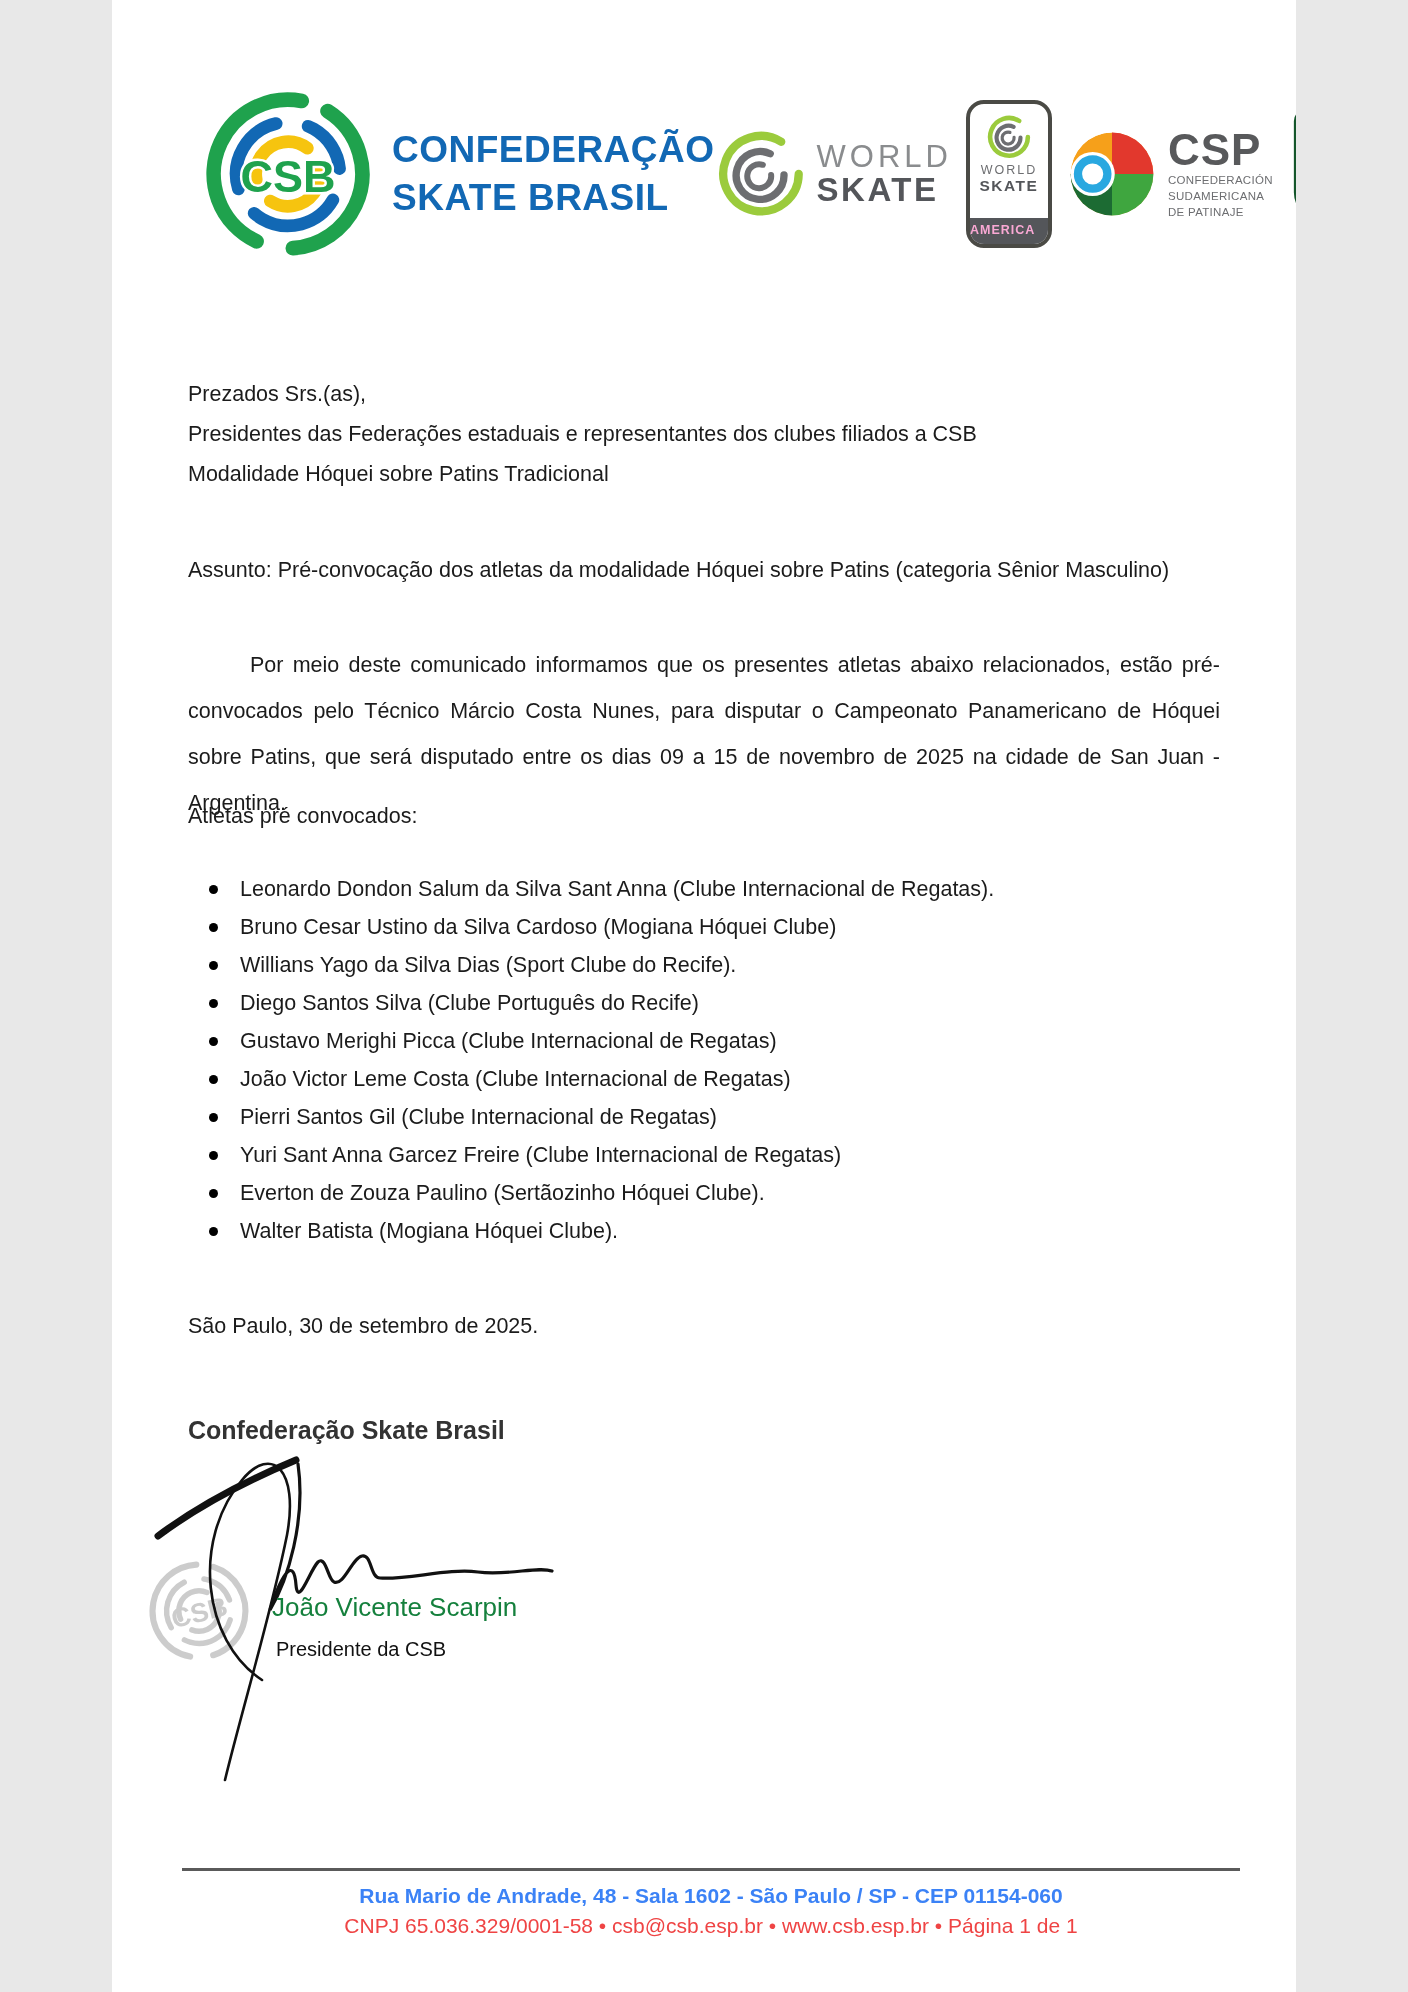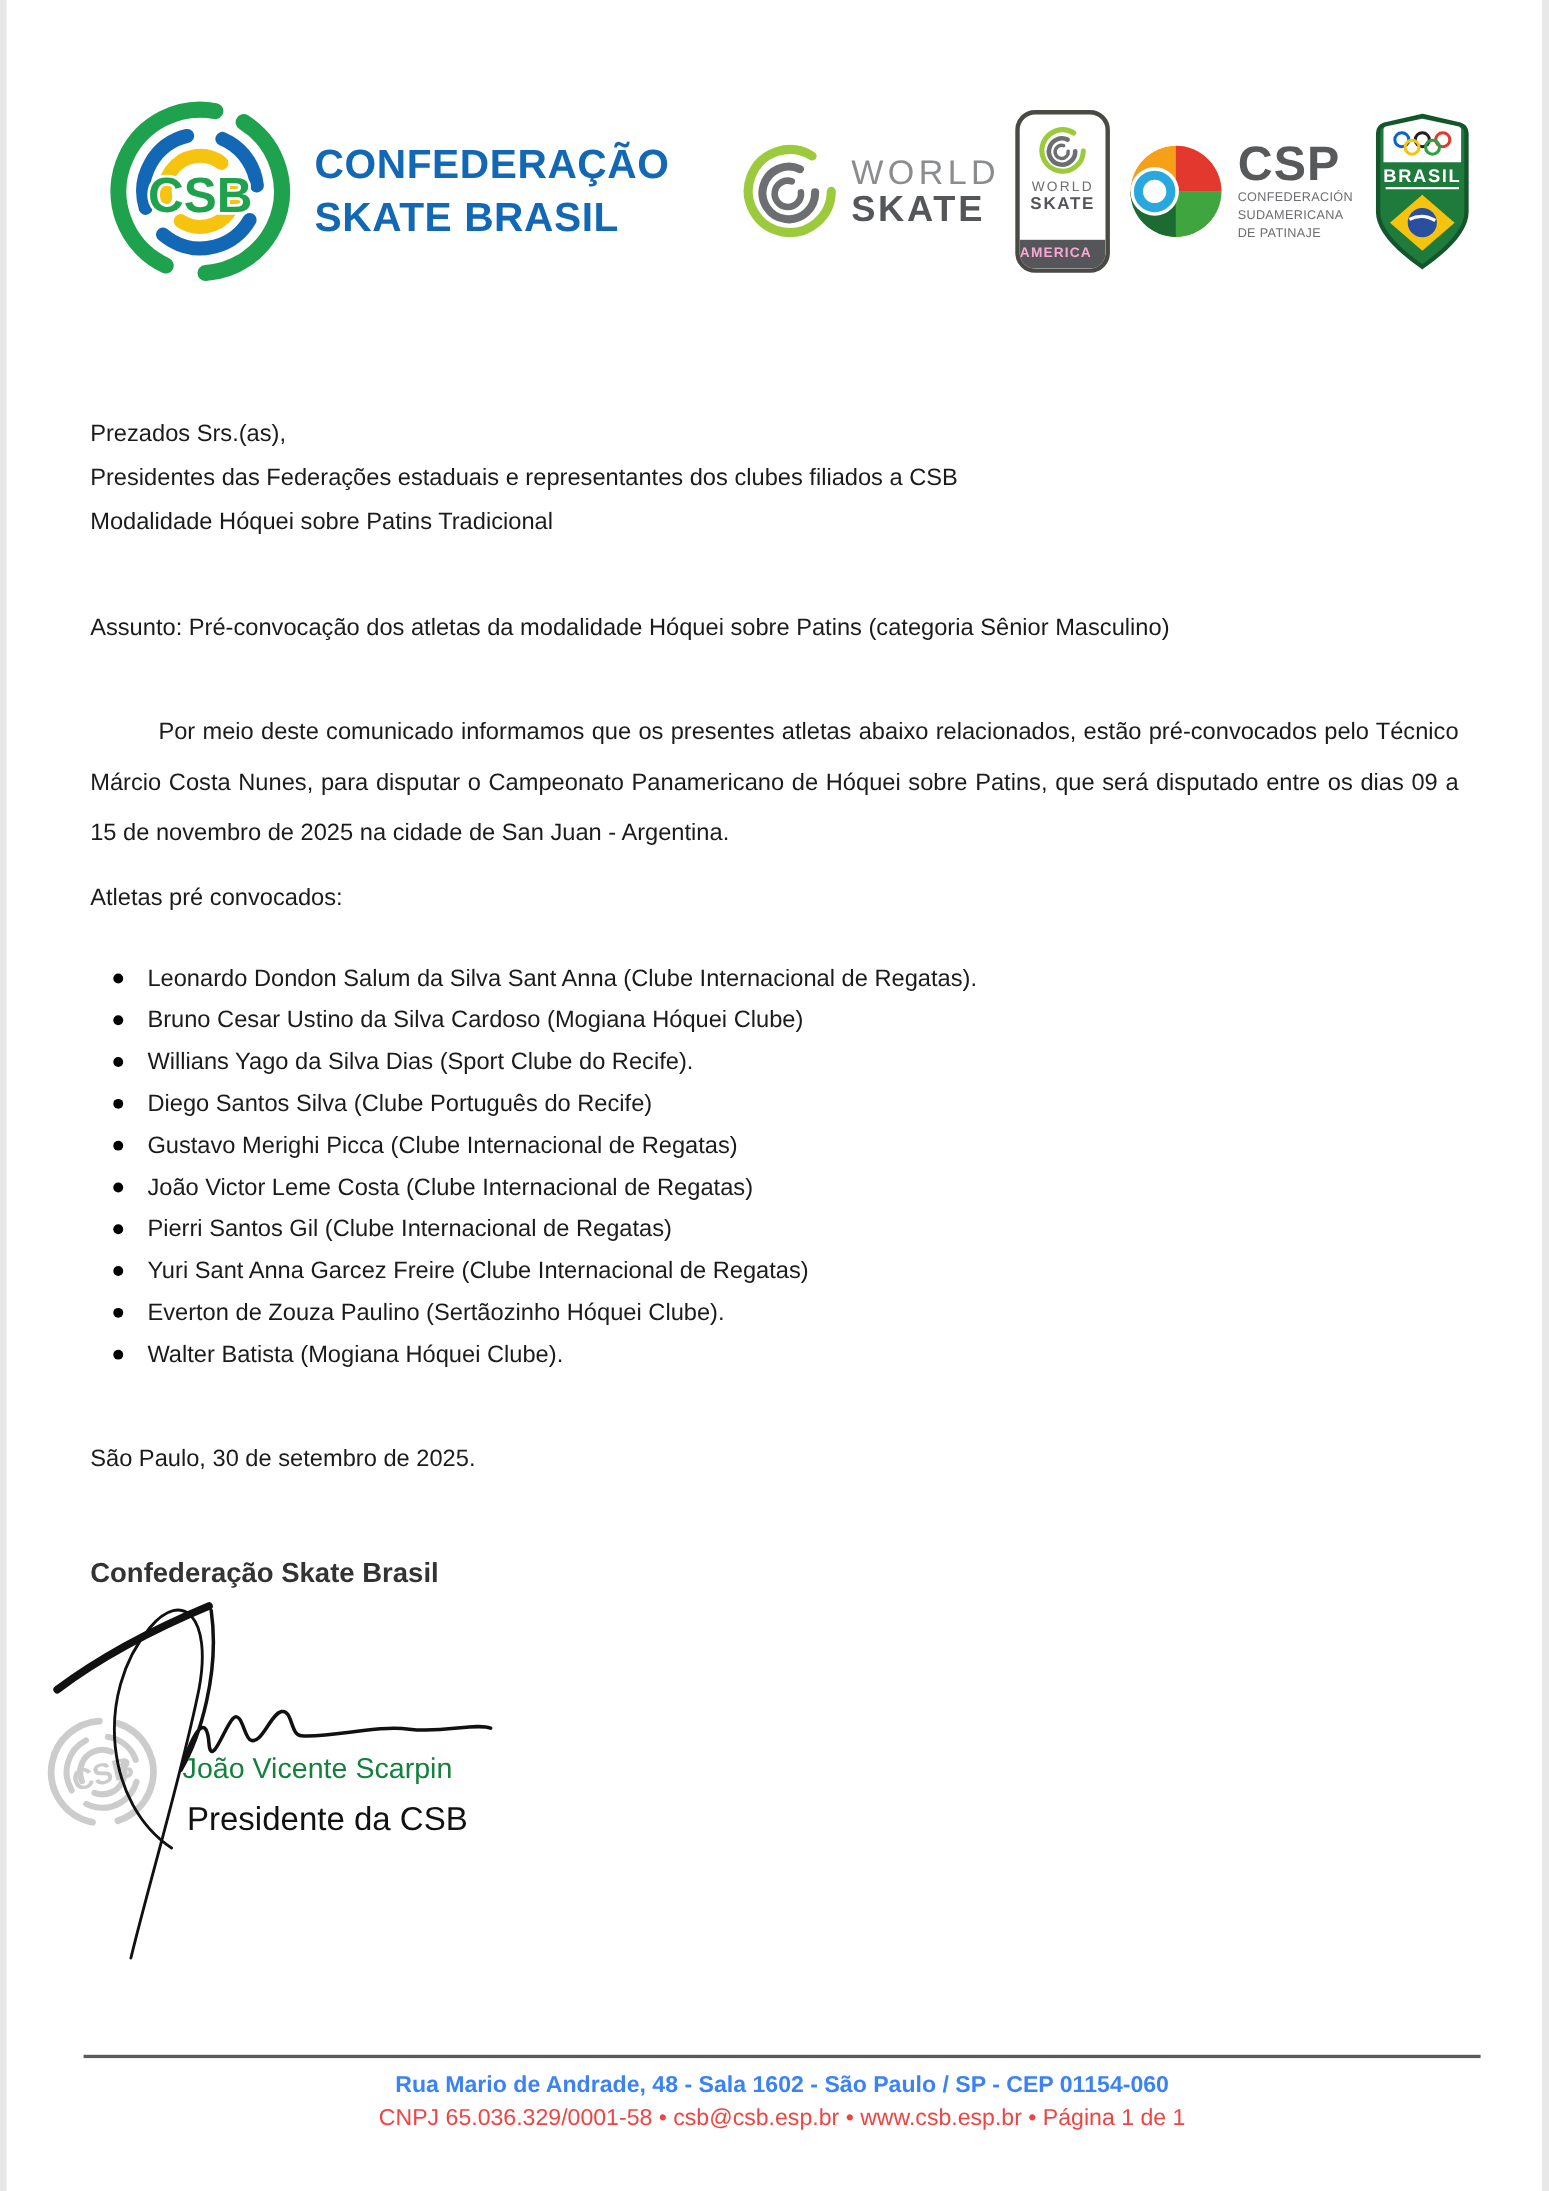--- a/index.html
+++ b/index.html
@@ -1,17 +1,17 @@
 <!DOCTYPE html>
 <html><head>
 <meta charset="utf-8">
 <style>
   html,body { margin:0; padding:0; background:#e8e8e8; }
   .page {
-    position:relative; width:1396px; height:1992px; background:#ffffff;
+    position:relative; width:1184px; height:1992px; background:#ffffff;
     margin:0 auto; font-family:"Liberation Sans", sans-serif; color:#1b1b1b;
     overflow:hidden;
   }
 
   
   .header {
     position:absolute; top:86px; left:88px; right:60px;
     display:flex; justify-content:space-between; align-items:center;
   }
   .brand { display:flex; align-items:center; gap:16px; }
@@ -54,21 +54,21 @@
   .athletes li::before {
     content:""; position:absolute; left:21px; top:15px;
     width:9px; height:9px; border-radius:50%; background:#000;
   }
   .dateline { top:940px; }
   .orgname  { top:1042px; font-size:25px; font-weight:bold; color:#333; }
   .sigblock { top:1078px; height:360px; }
   .sig-svg  { position:absolute; left:-42px; top:-4px; }
   .stamp    { position:absolute; left:-44px; top:104px; opacity:0.5; transform:rotate(-14deg); }
   .signer-name  { position:absolute; left:84px; top:140px; font-size:26px; color:#15803d; }
-  .signer-title { position:absolute; left:88px; top:186px; font-size:30px; color:#111; }
+  .signer-title { position:absolute; left:88px; top:186px; font-size:20px; color:#111; }
 
   
   .footer { position:absolute; top:1868px; left:70px; right:56px; }
   .footer-rule { height:3px; background:#5A5A5A; }
   .footer-address { margin-top:13px; text-align:center; font-weight:bold; font-size:21px; color:#3b82f6; }
   .footer-info { margin-top:6px; text-align:center; font-size:21px; color:#ef4444; }
 </style>
 </head>
 <body>
 

